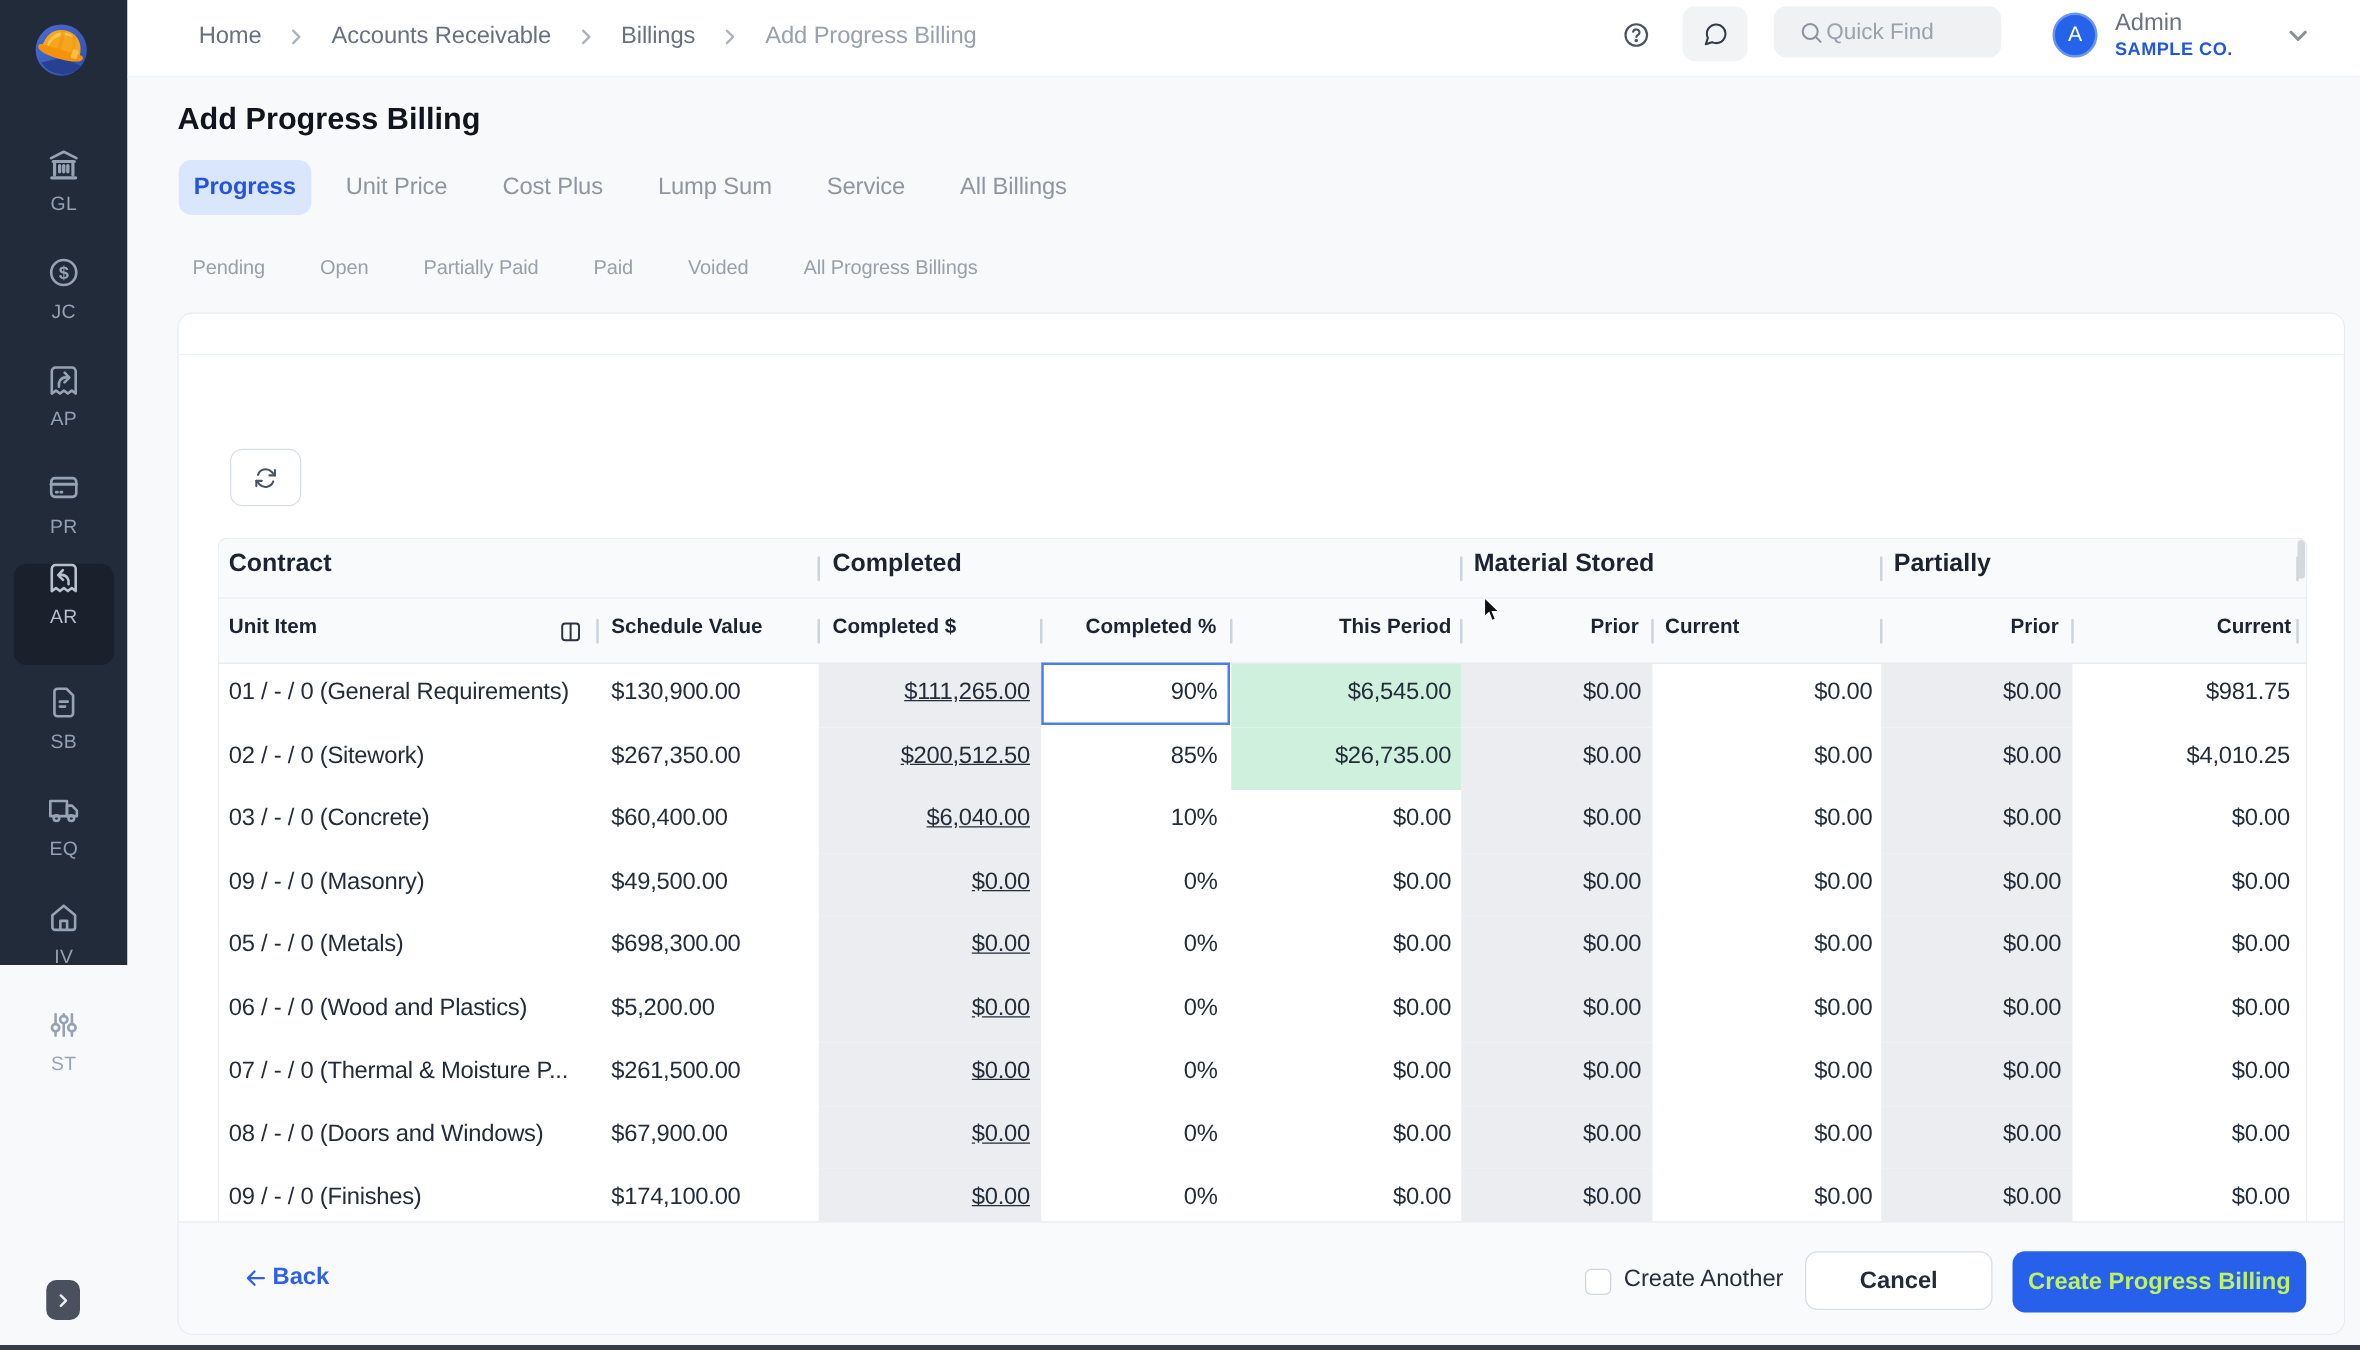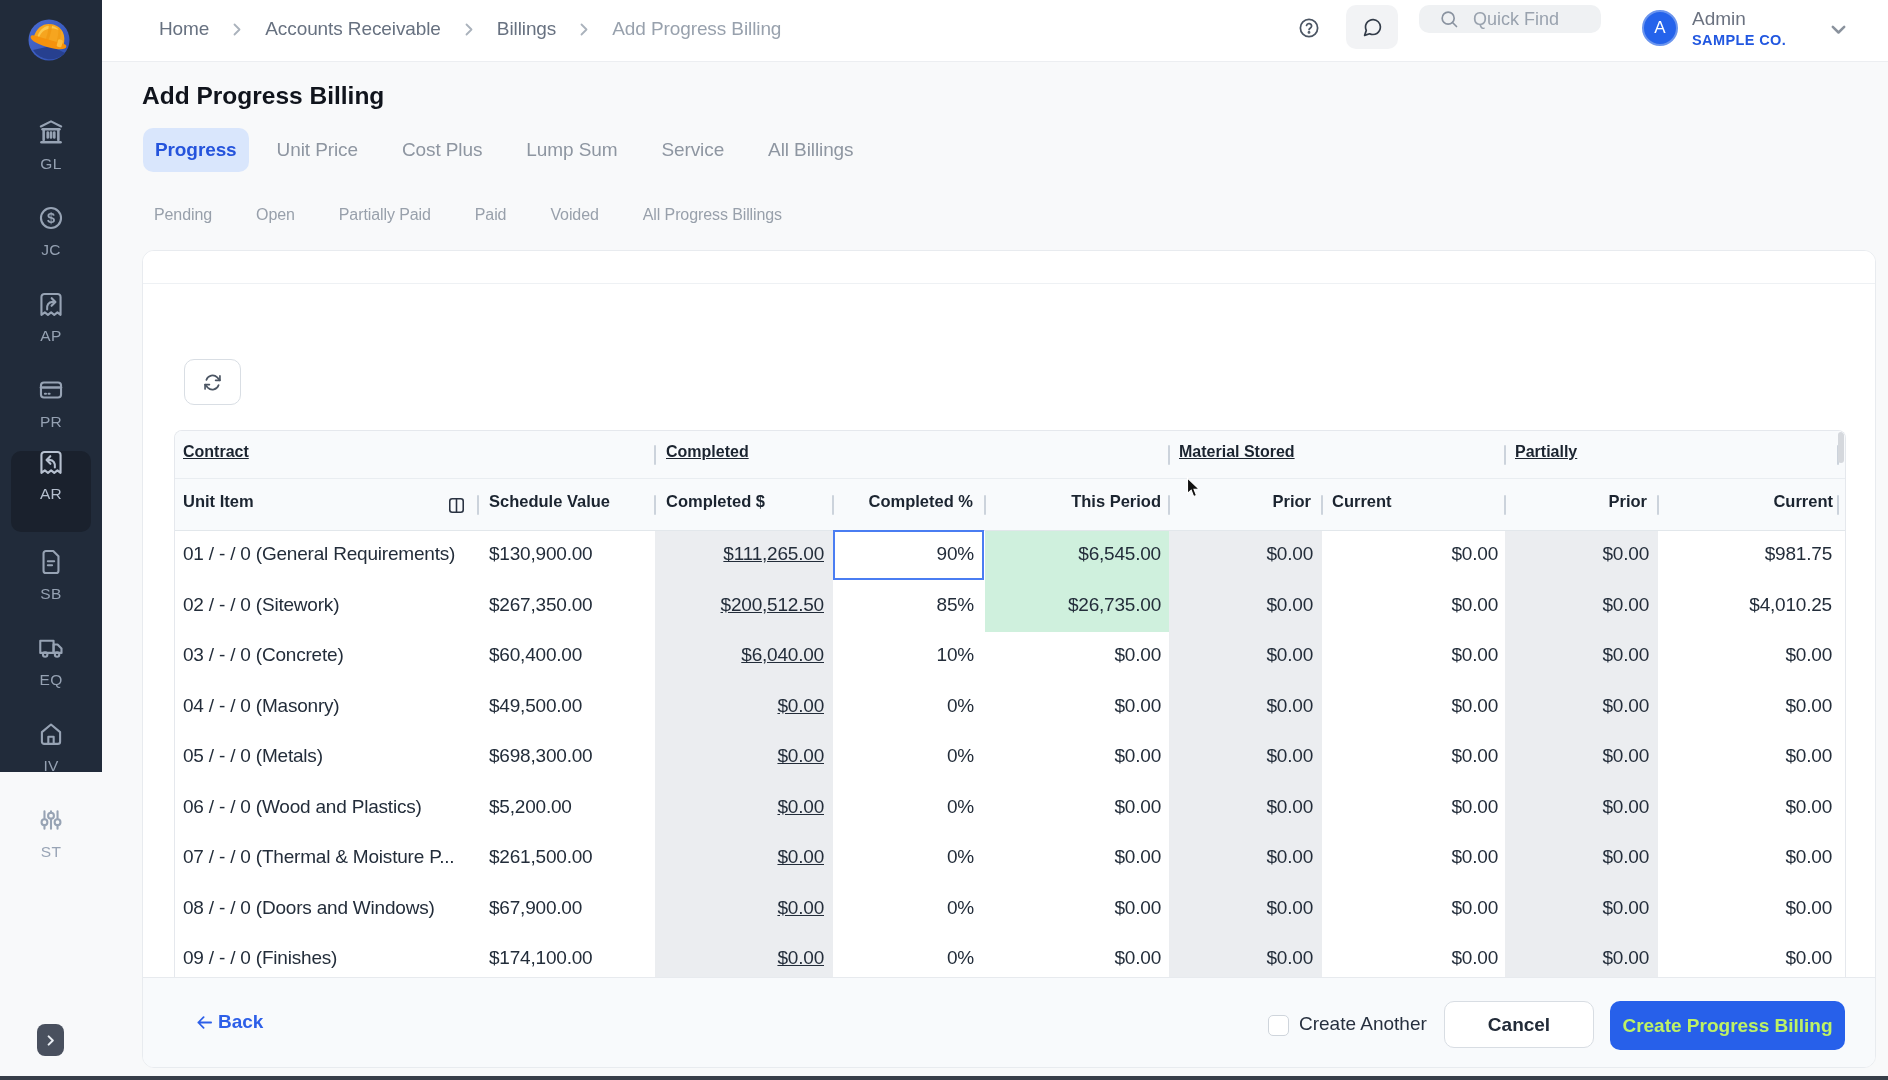--- a/index.html
+++ b/index.html
@@ -19,22 +19,22 @@
 
 
 #topbar { position:absolute; left:102px; top:0; width:1786px; height:62px; background:#fff;
   border-bottom:1px solid #eceef1; }
 #crumbs { position:absolute; left:57px; top:0; height:58px; display:flex; align-items:center; gap:24px;
   font-size:19px; color:#677180; letter-spacing:-0.1px; }
 #crumbs .last { color:#98a1ad; }
 .helpc { position:absolute; left:1196px; top:17px; }
 .chatb { position:absolute; left:1244px; top:5px; width:52px; height:44px; border-radius:10px; background:#f2f3f5;
   display:flex; align-items:center; justify-content:center; }
-.qfind { position:absolute; left:1317px; top:5px; width:182px; height:28px; border-radius:10px; background:#eff1f3;
-  display:flex; align-items:center; padding-left:20px; gap:14px; }
+.qfind { position:absolute; left:1317px; top:5px; width:182px; height:41px; border-radius:10px; background:#eff1f3;
+  display:flex; align-items:center; padding-left:20px; gap:2px; }
 .qfind span { font-size:18px; color:#99a2ae; }
 .avatar { position:absolute; left:1540px; top:10px; width:36px; height:36px; border-radius:50%;
   background:#2563eb; border:2.5px solid #6b95ee; color:#fff; font-size:17px;
   display:flex; align-items:center; justify-content:center; }
 .uname { position:absolute; left:1590px; top:8px; font-size:19px; color:#6b7280; font-weight:500; }
 .uco { position:absolute; left:1590px; top:32px; font-size:14.5px; font-weight:700; color:#2157e0; letter-spacing:.4px; }
 .uchev { position:absolute; left:1729px; top:21px; }
 
 
 #content { position:absolute; left:102px; top:62px; width:1786px; height:1014px; background:#f8f9fa; }
@@ -49,21 +49,21 @@
 #card { position:absolute; left:40px; top:188px; width:1734px; height:818px; background:#fff;
   border:1px solid #e8ebef; border-radius:12px; overflow:hidden; }
 #chead { position:absolute; left:0; top:0; width:100%; height:33px; border-bottom:1px solid #eef1f4; background:#fff; }
 #refresh { position:absolute; left:41px; top:108px; width:57px; height:46px; border:1px solid #d9dee4;
   border-radius:10px; background:#fff; display:flex; align-items:center; justify-content:center; }
 
 #tbl { position:absolute; left:31px; top:179px; width:1672px; height:547px;
   border:1px solid #e5e8ed; border-bottom:none; border-radius:8px 8px 0 0; overflow:hidden; background:#fff; }
 .ghead { position:absolute; left:0; top:0; width:1670px; height:48px; background:#f8fafc; border-bottom:1px solid #e9edf1; }
 .shead { position:absolute; left:0; top:48px; width:1670px; height:52px; background:#f8fafc; border-bottom:1px solid #e2e7eb; }
-.glab { position:absolute; top:0; height:48px; line-height:41px; font-size:16px; font-weight:700; color:#1b2430;text-decoration:underline; }
+.glab { position:absolute; top:0; height:48px; line-height:41px; font-size:20px; font-weight:700; color:#1b2430; }
 .slab { position:absolute; top:0; height:52px; line-height:45px; font-size:16.5px; font-weight:700; color:#1b2430; }
 .gdiv { position:absolute; width:2px; height:20px; border-radius:1px; background:#ccd3dc; }
 #rows { position:absolute; left:0; top:100px; width:1670px; }
 .trow { display:flex; height:50.5px; }
 .cell { height:50.5px; line-height:45.5px; font-size:19px; color:#232d3a; letter-spacing:-0.2px; white-space:nowrap; overflow:hidden; }
 .c1 { width:303px; padding-left:8px; }
 .c2 { width:177px; padding-left:11px; }
 .c3 { width:178px; text-align:right; padding-right:9px;text-decoration:underline; }
 .c4 { width:152px; text-align:right; padding-right:11px; }
 .c5 { width:184px; text-align:right; padding-right:8px; }
@@ -327,21 +327,21 @@
               <div class="cell c2">$60,400.00</div>
               <div class="cell c3 gr">$6,040.00</div>
               <div class="cell c4">10%</div>
               <div class="cell c5">$0.00</div>
               <div class="cell c6 gr">$0.00</div>
               <div class="cell c7">$0.00</div>
               <div class="cell c8 gr">$0.00</div>
               <div class="cell c9">$0.00</div>
             </div>
 <div class="trow">
-              <div class="cell c1">04 / - / 0 (Masonry)</div>
+              <div class="cell c1">09 / - / 0 (Masonry)</div>
               <div class="cell c2">$49,500.00</div>
               <div class="cell c3 gr">$0.00</div>
               <div class="cell c4">0%</div>
               <div class="cell c5">$0.00</div>
               <div class="cell c6 gr">$0.00</div>
               <div class="cell c7">$0.00</div>
               <div class="cell c8 gr">$0.00</div>
               <div class="cell c9">$0.00</div>
             </div>
 <div class="trow">

